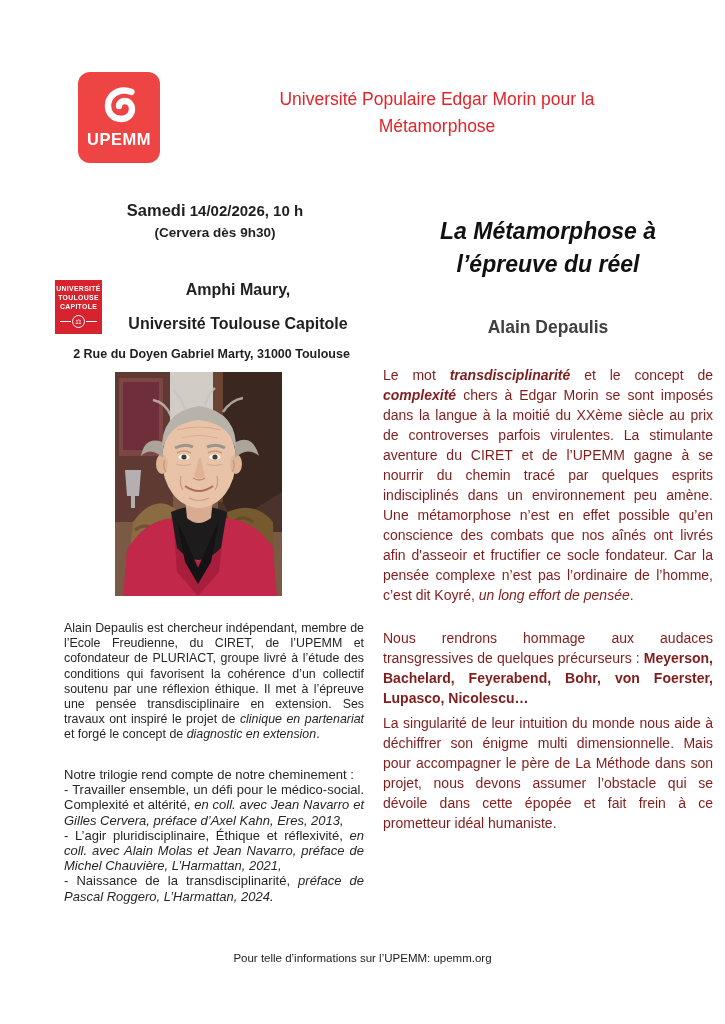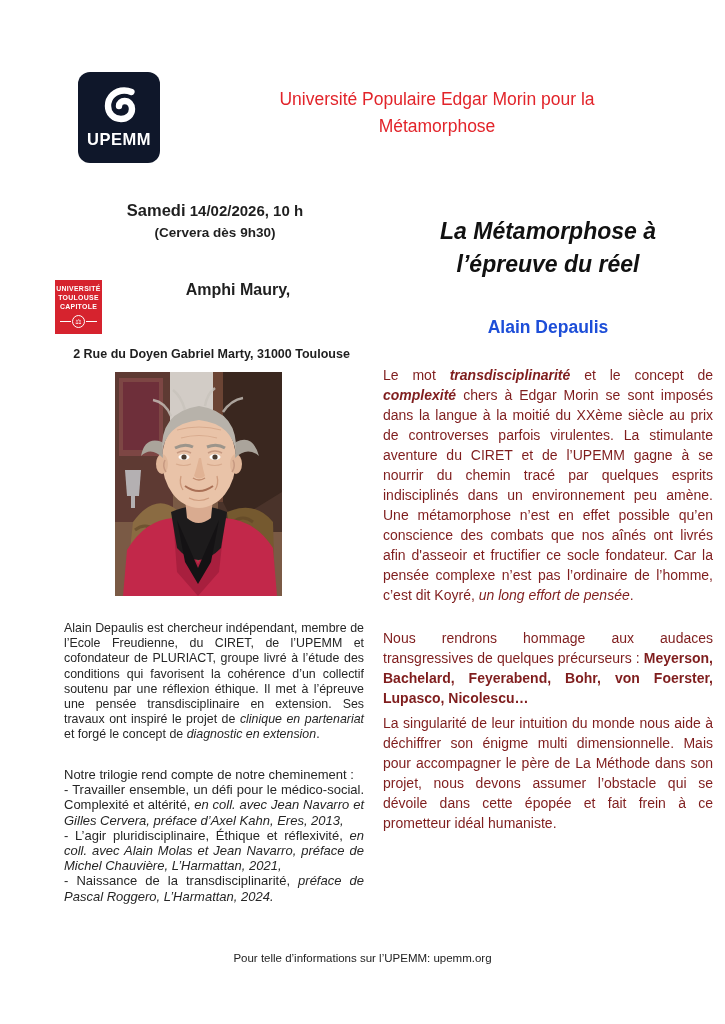--- a/index.html
+++ b/index.html
@@ -6,21 +6,21 @@
   html,body { background:#ffffff; }
   .page {
     position:relative; width:725px; height:1024px; margin:0 auto;
     background:#ffffff; overflow:hidden;
     font-family:"Liberation Sans", sans-serif; color:#1f1f1f;
   }
 
   
   .upemm-logo {
     position:absolute; left:78px; top:72px; width:82px; height:91px;
-    background:#0f172a; border-radius:12px;
+    background:#ef4444; border-radius:12px;
     display:flex; flex-direction:column; align-items:center; justify-content:flex-start;
     padding-top:9px;
   }
   .upemm-logo .spiral { width:50px; height:48px; }
   .upemm-logo .logo-label {
     color:#fff; font-weight:700; font-size:16.5px; letter-spacing:0.5px; margin-top:1px;
   }
   .main-title {
     position:absolute; left:248px; top:86px; width:378px;
     color:#e2242a; font-weight:400; font-size:17.5px; line-height:1.55;
@@ -63,21 +63,21 @@
     font-size:13px; line-height:15.2px; color:#262626;
   }
   .trilogy p { text-align:justify; }
 
   
   .talk { position:absolute; left:383px; top:215px; width:330px; }
   .talk-title {
     font-weight:700; font-style:italic; font-size:23px; line-height:33px;
     text-align:center; color:#111;
   }
-  .speaker { margin-top:36px; text-align:center; font-weight:700; font-size:17.5px; color:#1d4ed8; }
+  .speaker { margin-top:36px; text-align:center; font-weight:700; font-size:17.5px; color:#404040; }
   .talk-body { margin-top:27px; font-size:14px; line-height:20px; text-align:justify; color:#7f1d1d; }
   .talk-body p.para-1 { margin-bottom:23px; }
   .talk-body p.para-2 { margin-bottom:5px; }
   .talk-body p.para-3 { margin-bottom:5px; }
 
   
   .run-b  { font-weight:700; }
   .run-i  { font-style:italic; }
   .run-bi { font-weight:700; font-style:italic; }
 
@@ -116,20 +116,21 @@
     <div class="utc-line">CAPITOLE</div>
     <div class="utc-emblem">
       <span class="bar"></span>
         <span class="ring">⚖</span>
         <span class="bar"></span>
     </div>
   </div>
 
   <div class="venue-block">
     <div>Amphi Maury,</div>
+    <div class="venue-l2">Université Toulouse Capitole</div>
   </div>
   <div class="address">2 Rue du Doyen Gabriel Marty, 31000 Toulouse</div>
 
   <svg class="portrait" viewBox="0 0 167 224" aria-hidden="true">
     <rect x="0" y="0" width="167" height="224" fill="#7a5a45"></rect>
 
     <rect x="0" y="0" width="58" height="150" fill="#5e3a33"></rect>
     <rect x="4" y="6" width="44" height="78" fill="#7d4644"></rect>
     <rect x="8" y="10" width="36" height="68" fill="#6e2f3a"></rect>
     <rect x="55" y="0" width="52" height="92" fill="#d2ccc6"></rect>

